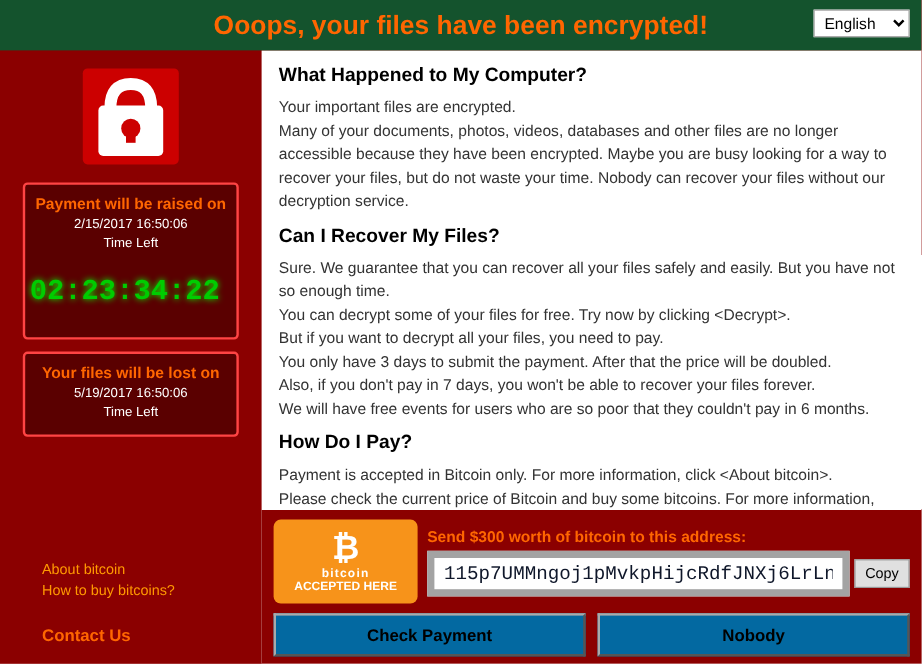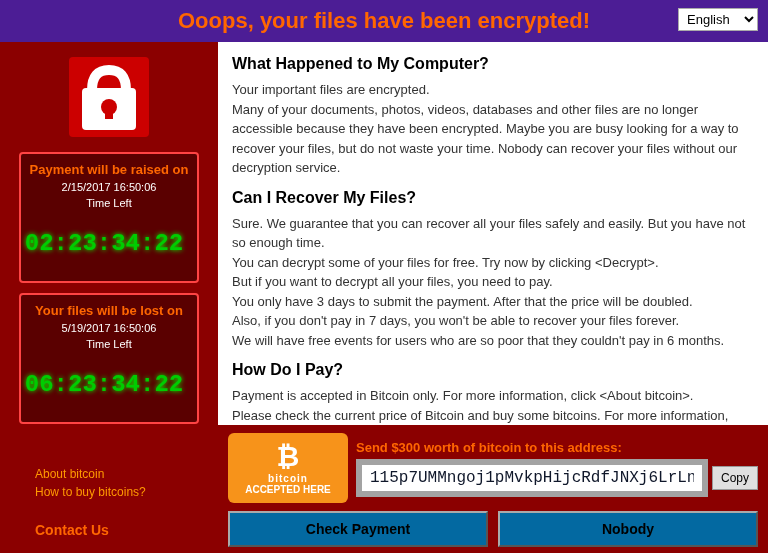--- a/index.html
+++ b/index.html
@@ -6,21 +6,21 @@
     body {
       width: 768px;
       height: 553px;
       background-color: #8b0000;
       font-family: Arial, sans-serif;
       overflow: hidden;
     }
 
     
     #header {
-      background-color: #4c1d95;
+      background-color: #14532d;
       color: #ff6600;
       text-align: center;
       font-size: 22px;
       font-weight: bold;
       padding: 8px 12px;
       position: relative;
     }
     #lang-select {
       position: absolute;
       right: 10px;
@@ -292,24 +292,20 @@
       <div class="timer-display">
         <span class="timer-digits">02:23:34:22</span>
         <div class="timer-bar"></div>
       </div>
     </div>
 
     <div class="timer-box">
       <div class="timer-title">Your files will be lost on</div>
       <div class="timer-date">5/19/2017 16:50:06</div>
       <div class="timer-label">Time Left</div>
-      <div class="timer-display">
-        <span class="timer-digits">06:23:34:22</span>
-        <div class="timer-bar"></div>
-      </div>
     </div>
 
     <div id="left-links">
       <a class="left-link">About bitcoin</a>
       <a class="left-link">How to buy bitcoins?</a>
       <br>
       <a class="contact-link">Contact Us</a>
     </div>
   </div>
 

